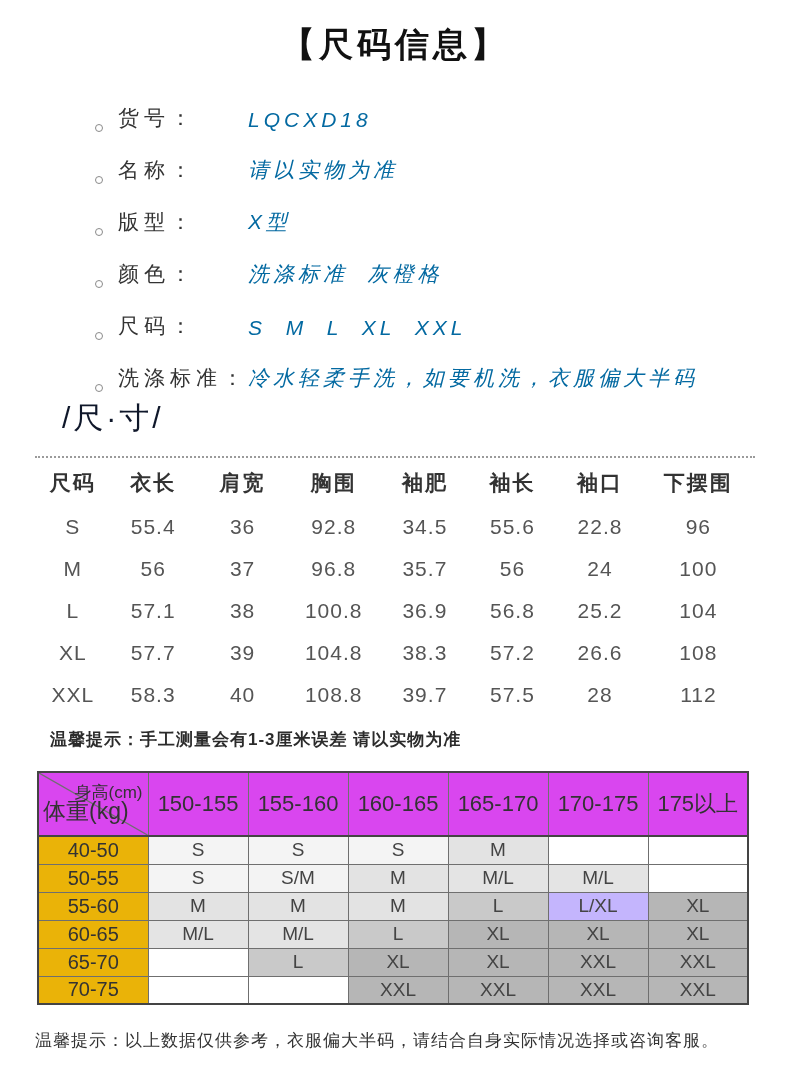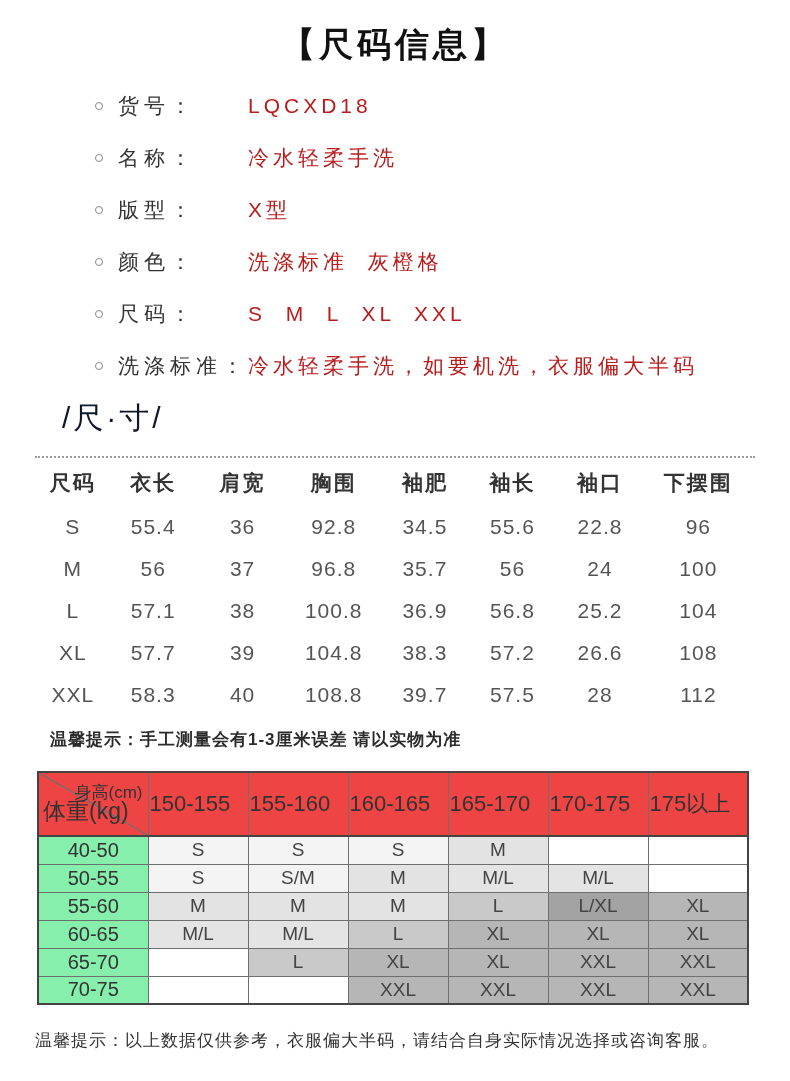--- a/index.html
+++ b/index.html
@@ -11,27 +11,27 @@
   .page { width:790px; height:1081px; position:relative; }
 
   
   .page-title {
     margin:22px 0 6px 0; text-align:center;
     font-size:34px; font-weight:bold; letter-spacing:4px; color:#111;
   }
 
   
   .info-list { list-style:none; margin:0; padding:6px 0 0 95px; }
-  .info-list li { display:flex; align-items:center; height:52px; }
+  .info-list li { display:flex; align-items:flex-end; height:52px; }
   .dot {
     width:8px; height:8px; border:1.5px solid #8a8a8a; border-radius:50%;
     margin-right:15px; flex:none;
   }
   .lbl { font-size:21px; letter-spacing:5px; min-width:130px; color:#333; white-space:nowrap; }
-  .val { font-size:21px; letter-spacing:4px; color:#b91c1c; white-space:pre; }
+  .val { font-size:21px; letter-spacing:4px; color:#0369a1; white-space:pre;font-style:italic; }
 
   
   .section-heading {
     margin:4px 0 0 62px; font-size:30px; font-weight:500;
     letter-spacing:3px; color:#0f172a; height:44px; line-height:44px;
   }
 
   .dotted { margin:16px 35px 0 35px; border-top:2px dotted #9b9b9b; height:0; }
 
   
@@ -53,26 +53,26 @@
   }
 
   
   table.f-table {
     margin:20px 0 0 37px; width:710px; border-collapse:collapse;
     table-layout:fixed; border:2px solid #444;
   }
   table.f-table th, table.f-table td { border:1px solid #6f6f6f; }
   table.f-table thead th {
     height:64px; font-size:22px; font-weight:400; color:#333;
-    text-align:left; vertical-align:middle; border-bottom:2px solid #444;
-    background:#ef4444;
+    text-align:center; vertical-align:middle; border-bottom:2px solid #444;
+    background:#d946ef;
   }
   table.f-table tbody th {
     height:28px; font-size:20px; font-weight:400; color:#333;
-    text-align:center; vertical-align:middle; background:#86efac;
+    text-align:center; vertical-align:middle; background:#eab308;
   }
   table.f-table tbody td {
     height:28px; font-size:19px; color:#444;
     text-align:center; vertical-align:middle;
   }
   th.corner { position:relative; padding:0; }
   th.corner svg { position:absolute; left:0; top:0; width:100%; height:100%; display:block; }
   .corner-top { position:absolute; top:8px; right:5px; font-size:17px; color:#333; }
   .corner-bottom { position:absolute; bottom:8px; left:4px; font-size:23px; color:#333; }
 
@@ -90,21 +90,21 @@
 
   <ul class="info-list">
     <li>
       <span class="dot"></span>
       <span class="lbl">货号：</span>
       <span class="val">LQCXD18</span>
     </li>
     <li>
       <span class="dot"></span>
       <span class="lbl">名称：</span>
-      <span class="val">冷水轻柔手洗</span>
+      <span class="val">请以实物为准</span>
     </li>
     <li>
       <span class="dot"></span>
       <span class="lbl">版型：</span>
       <span class="val">X型</span>
     </li>
     <li>
       <span class="dot"></span>
       <span class="lbl">颜色：</span>
       <span class="val">洗涤标准  灰橙格</span>
@@ -249,21 +249,21 @@
           <td style="background: rgb(228, 228, 228);">M/L</td>
           <td style="background: rgb(228, 228, 228);">M/L</td>
           <td></td>
         </tr>
         <tr>
           <th>55-60</th>
           <td style="background: rgb(227, 227, 227);">M</td>
           <td style="background: rgb(227, 227, 227);">M</td>
           <td style="background: rgb(227, 227, 227);">M</td>
           <td style="background: rgb(201, 201, 201);">L</td>
-          <td style="background: #a3a3a3;">L/XL</td>
+          <td style="background: #c4b5fd;">L/XL</td>
           <td style="background: rgb(182, 182, 182);">XL</td>
         </tr>
         <tr>
           <th>60-65</th>
           <td style="background: rgb(228, 228, 228);">M/L</td>
           <td style="background: rgb(228, 228, 228);">M/L</td>
           <td style="background: rgb(201, 201, 201);">L</td>
           <td style="background: rgb(182, 182, 182);">XL</td>
           <td style="background: rgb(182, 182, 182);">XL</td>
           <td style="background: rgb(182, 182, 182);">XL</td>

